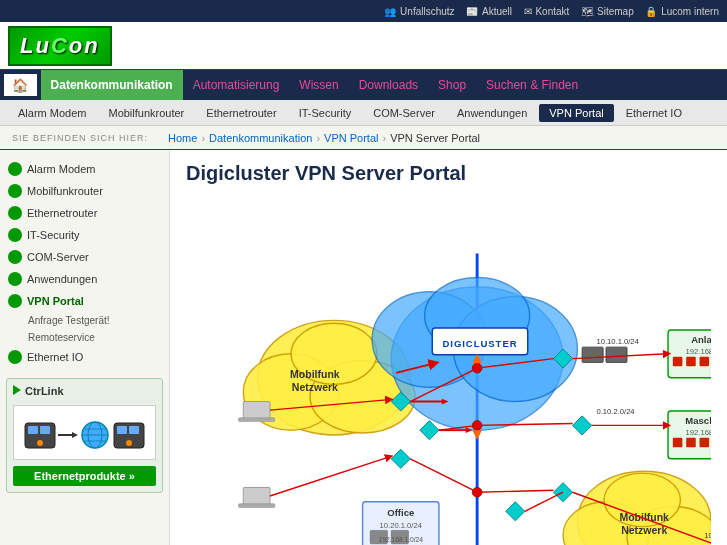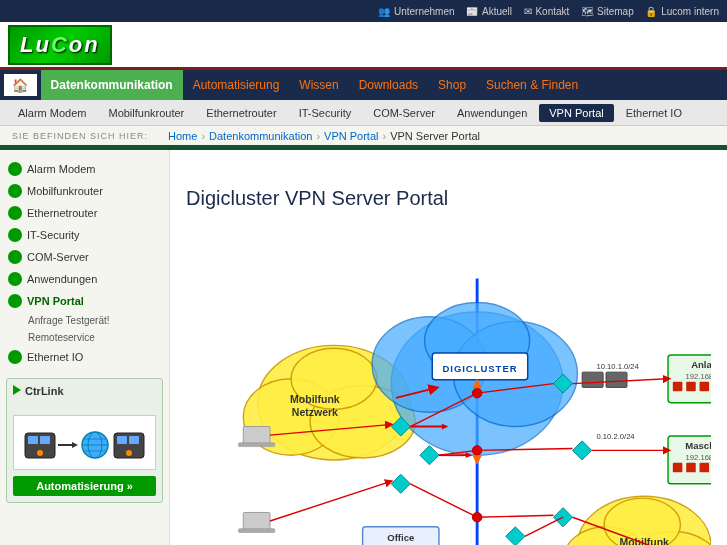--- a/index.html
+++ b/index.html
@@ -15,21 +15,21 @@
       justify-content: flex-end;
       align-items: center;
       gap: 12px;
       height: 22px;
     }
     #top-bar a { color: #ccc; text-decoration: none; display: flex; align-items: center; gap: 3px; }
 
     
     #header {
       background: #fff;
-      border-bottom: 3px solid #7f1d1d;
+      border-bottom: 1px solid #7f1d1d;
       display: flex;
       align-items: center;
       height: 48px;
       padding: 0 8px;
     }
     #logo {
       background: linear-gradient(135deg, #009900 0%, #00cc00 50%, #009900 100%);
       border: 2px solid #006600;
       color: #fff;
       font-size: 22px;
@@ -54,21 +54,21 @@
     #main-nav .home-btn {
       background: #fff;
       border: none;
       padding: 4px 8px;
       margin-right: 4px;
       cursor: pointer;
       display: flex; align-items: center;
       height: 22px;
     }
     #main-nav .nav-item {
-      color: #f97316;
+      color: #ec4899;
       padding: 4px 10px;
       cursor: pointer;
       font-size: 12px;
       height: 30px;
       display: flex; align-items: center;
     }
     #main-nav .nav-item.active {
       background: #4caf50;
       color: #fff;
       font-weight: bold;
@@ -89,21 +89,21 @@
       padding: 3px 10px;
       cursor: pointer;
       font-size: 11px;
       border-radius: 2px;
     }
     #sub-nav .sub-item.active { background: #1a2a4a; color: #fff; }
 
     
     #breadcrumb-bar {
       background: #f5f5f0;
-      border-bottom: 5px solid #14532d;
+      border-bottom: 1px solid #14532d;
       padding: 3px 12px;
       display: flex;
       align-items: center;
       height: 24px;
     }
     #breadcrumb-label {
       color: #888;
       font-size: 9px;
       margin-right: 20px;
       text-transform: uppercase;
@@ -161,21 +161,21 @@
     #ctrlink-box {
       margin: 10px 6px;
       background: #e8f0e8;
       border: 1px solid #aaccaa;
       border-radius: 3px;
       padding: 6px;
     }
     #ctrlink-title {
       display: flex; align-items: flex-start;
       font-size: 11px; color: #333; font-weight: bold;
-      gap: 4px; margin-bottom: 18px;
+      gap: 4px; margin-bottom: 8px;
     }
     .triangle-right { width: 0; height: 0; border-top: 5px solid transparent; border-bottom: 5px solid transparent; border-left: 8px solid #009900; }
     #ctrlink-image {
       background: #fff;
       border: 1px solid #ccc;
       height: 55px;
       margin-bottom: 6px;
       display: flex; align-items: center; justify-content: center;
       font-size: 10px; color: #666;
       position: relative;
@@ -193,45 +193,44 @@
     }
 
     
     #main-content {
       flex: 1;
       padding: 12px 16px;
       background: #fff;
     }
     #page-title {
       font-size: 20px;
-      font-weight: normal;
+      font-weight: bold;
       color: #1a2a4a;
       margin-bottom: 12px;
-      margin-top: 25px;
     }
 
     
     #vpn-diagram {
       position: relative;
       width: 100%;
       height: 390px;
       overflow: hidden;
     }
     #vpn-diagram svg {
       width: 100%;
       height: 100%;
     }
   </style>
 </head>
 <body>
 
 <div id="top-bar">
   <a>
     <span>👥</span>
-    <span>Unternehmen</span>
+    <span>Unfallschutz</span>
   </a>
   <a>
     <span>📰</span>
     <span>Aktuell</span>
   </a>
   <a>
     <span>✉</span>
     <span>Kontakt</span>
   </a>
   <a>
@@ -350,21 +349,21 @@
           <line x1="62" y1="27" x2="88" y2="27" stroke="#08a" stroke-width="1"></line>
           <line x1="63" y1="21" x2="87" y2="21" stroke="#08a" stroke-width="0.8"></line>
           <line x1="63" y1="33" x2="87" y2="33" stroke="#08a" stroke-width="0.8"></line>
 
           <rect x="94" y="15" width="30" height="25" rx="3" fill="#444" stroke="#222" stroke-width="1"></rect>
           <rect x="97" y="18" width="10" height="8" rx="1" fill="#6af"></rect>
           <rect x="109" y="18" width="10" height="8" rx="1" fill="#6af"></rect>
           <circle cx="109" cy="35" r="3" fill="#f80"></circle>
         </svg>
       </div>
-      <div id="ctrlink-btn">Automatisierung »</div>
+      <div id="ctrlink-btn">Ethernetprodukte »</div>
     </div>
   </div>
 
   <div id="main-content">
     <div id="page-title">Digicluster VPN Server Portal</div>
 
     <div id="vpn-diagram">
       <svg viewBox="0 0 550 390" xmlns="http://www.w3.org/2000/svg">
 
         <line x1="305" y1="50" x2="305" y2="390" stroke="#0044ff" stroke-width="3"></line>

